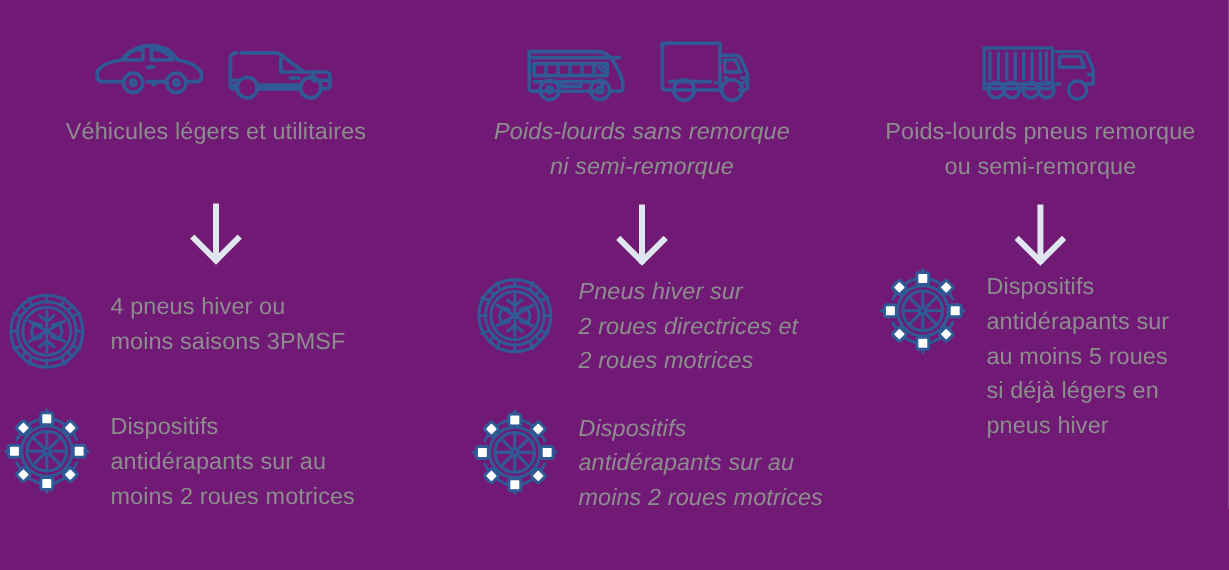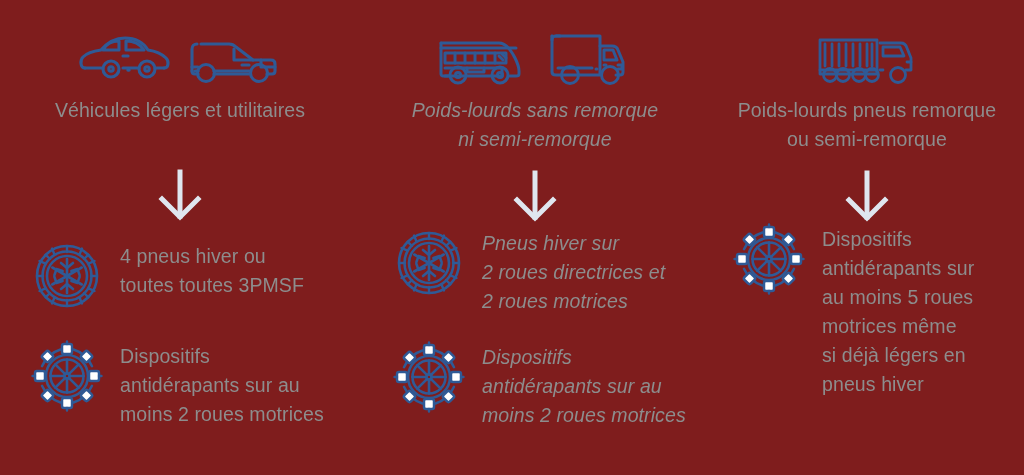--- a/index.html
+++ b/index.html
@@ -15,21 +15,21 @@
     position: relative;
   }
 
   .infographic {
     width: 1024px;
     height: 475px;
     position: relative;
     display: flex;
     flex-direction: row;
     align-items: flex-start;
-    background: #7f1d1d;
+    background: #701a75;
   }
 
   
   .column {
     position: relative;
     box-sizing: border-box;
     height: 475px;
   }
   .col-1 { width: 360px; }
   .col-2 { width: 350px; font-style: italic; }
@@ -93,21 +93,21 @@
   .req-text {
     color: #8d8d8d;
     font-size: 19.5px;
     line-height: 29px;
     font-weight: 400;
     padding-top: 5px;
     letter-spacing: 0.1px;
   }
 
   
-  .col-1 .requirements { padding-left: 28px; margin-top: 4px; }
+  .col-1 .requirements { margin-top: 4px; }
   .col-1 .req-row + .req-row { margin-top: 22px; }
   .col-1 .req-text { max-width: 230px; }
 
   .col-2 .requirements { padding-left: 30px; margin-top: -10px; }
   .col-2 .req-row + .req-row { margin-top: 22px; }
   .col-2 .req-text { max-width: 220px; }
 
   .col-3 .requirements { padding-left: 20px; margin-top: -14px; }
   .col-3 .req-text { max-width: 190px; }
 
@@ -204,21 +204,21 @@
               <path d="M31 50 L37 45 L43 50"></path>
               <path d="M24.4 36.2 L26.5 30.1 L32.6 32"></path>
               <path d="M49.6 37.8 L47.5 43.9 L41.4 42"></path>
               <path d="M24.4 37.8 L26.5 43.9 L32.6 42"></path>
               <path d="M49.6 36.2 L47.5 30.1 L41.4 32"></path>
             </g>
           </svg>
         </span>
         <div class="req-text">
           <span class="nowrap-line">4 pneus hiver ou</span>
-          <span class="nowrap-line">toutes toutes 3PMSF</span>
+          <span class="nowrap-line">moins saisons 3PMSF</span>
         </div>
       </div>
 
       <div class="req-row">
         <span class="req-icon">
           <svg width="74" height="74" viewBox="0 0 74 74" fill="none" stroke="#2f5a96" stroke-width="2.6" stroke-linecap="round" stroke-linejoin="round">
             <circle cx="37" cy="37" r="21"></circle>
             <circle cx="37" cy="37" r="16.5"></circle>
             <circle cx="37" cy="37" r="2.6"></circle>
             <path d="M37 20.5 L37 34.6"></path>
@@ -494,21 +494,20 @@
               <path d="M2.5 37 L5 37"></path>
               <path d="M69 37 L71.5 37"></path>
               <path d="M37 69 L37 71.5"></path>
             </g>
           </svg>
         </span>
         <div class="req-text">
           <span class="nowrap-line">Dispositifs</span>
           <span class="nowrap-line">antidérapants sur</span>
           <span class="nowrap-line">au moins 5 roues</span>
-          <span class="nowrap-line">motrices même</span>
           <span class="nowrap-line">si déjà légers en</span>
           <span class="nowrap-line">pneus hiver</span>
         </div>
       </div>
     </div>
   </div>
 
 </div>
 
 </body></html>

